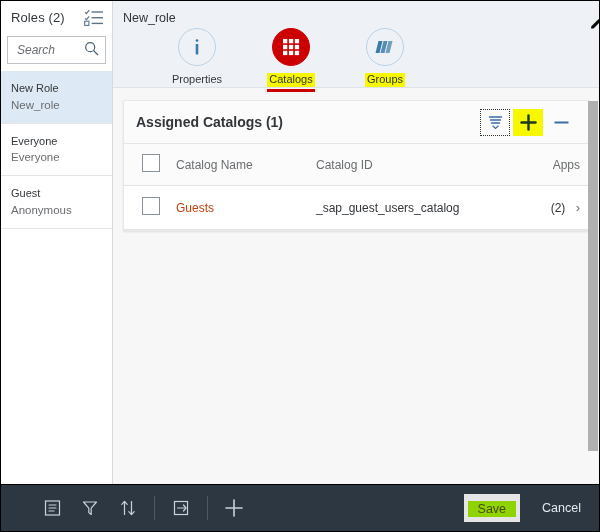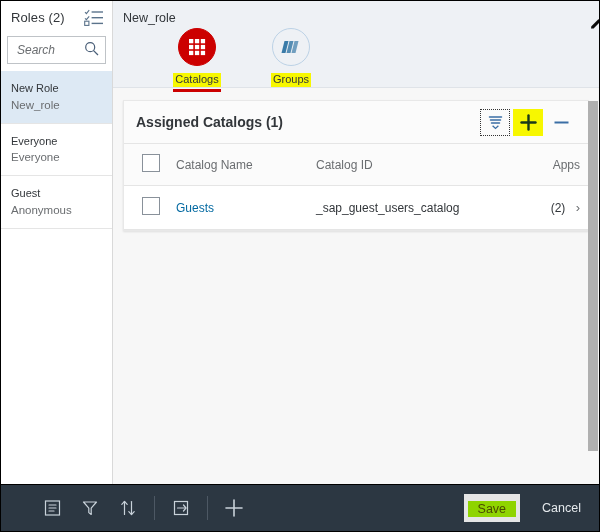--- a/index.html
+++ b/index.html
@@ -157,21 +157,21 @@
     background:#ffffff;
   }
   .col-check { width:52px; padding-left:18px !important; }
   .col-name  { width:140px; }
   .col-id    { width:auto; }
   .col-apps  { text-align:right; padding-right:8px !important; width:70px; }
   .chk {
     width:18px; height:18px; border:1px solid #89919a; background:#fff;
     display:inline-block; cursor:pointer;
   }
-  .link { color:#0369a1; cursor:pointer;margin-top:32px; }
+  .link { color:#c2410c; cursor:pointer;margin-top:32px; }
   .nav-arrow { color:#6a6d70; margin-left:7px; font-size:13px; }
 
   
   #vscroll {
     position:absolute; right:1px; top:100px; width:10px; height:350px;
     background:#b0b0b0;
     z-index:4;
   }
 
   
@@ -262,20 +262,29 @@
       <div id="obj-name">New_role</div>
 
       <span id="edit-pencil">
         <svg width="14" height="14" viewBox="0 0 14 14">
           <path d="M2 11.4 L2.4 9.2 L9.6 2 L11.8 4.2 L4.6 11.4 Z" fill="#0b0b0b"></path>
         </svg>
       </span>
 
       <div id="facet-bar">
 
+        <div class="facet">
+          <div class="facet-circle">
+            <svg width="22" height="22" viewBox="0 0 22 22">
+              <circle cx="11" cy="4.6" r="1.35" fill="#3a7ba8"></circle>
+              <rect x="9.7" y="8" width="2.6" height="10.5" rx="0.4" fill="#3a7ba8"></rect>
+            </svg>
+          </div>
+          <div class="facet-label">Properties</div>
+        </div>
 
         <div class="facet">
           <div class="facet-circle active">
             <svg width="20" height="20" viewBox="0 0 20 20">
               <g fill="#ffffff">
                 <rect x="2" y="2" width="4.3" height="4.3"></rect>
                 <rect x="7.9" y="2" width="4.3" height="4.3"></rect>
                 <rect x="13.8" y="2" width="4.3" height="4.3"></rect>
                 <rect x="2" y="7.9" width="4.3" height="4.3"></rect>
                 <rect x="7.9" y="7.9" width="4.3" height="4.3"></rect>

